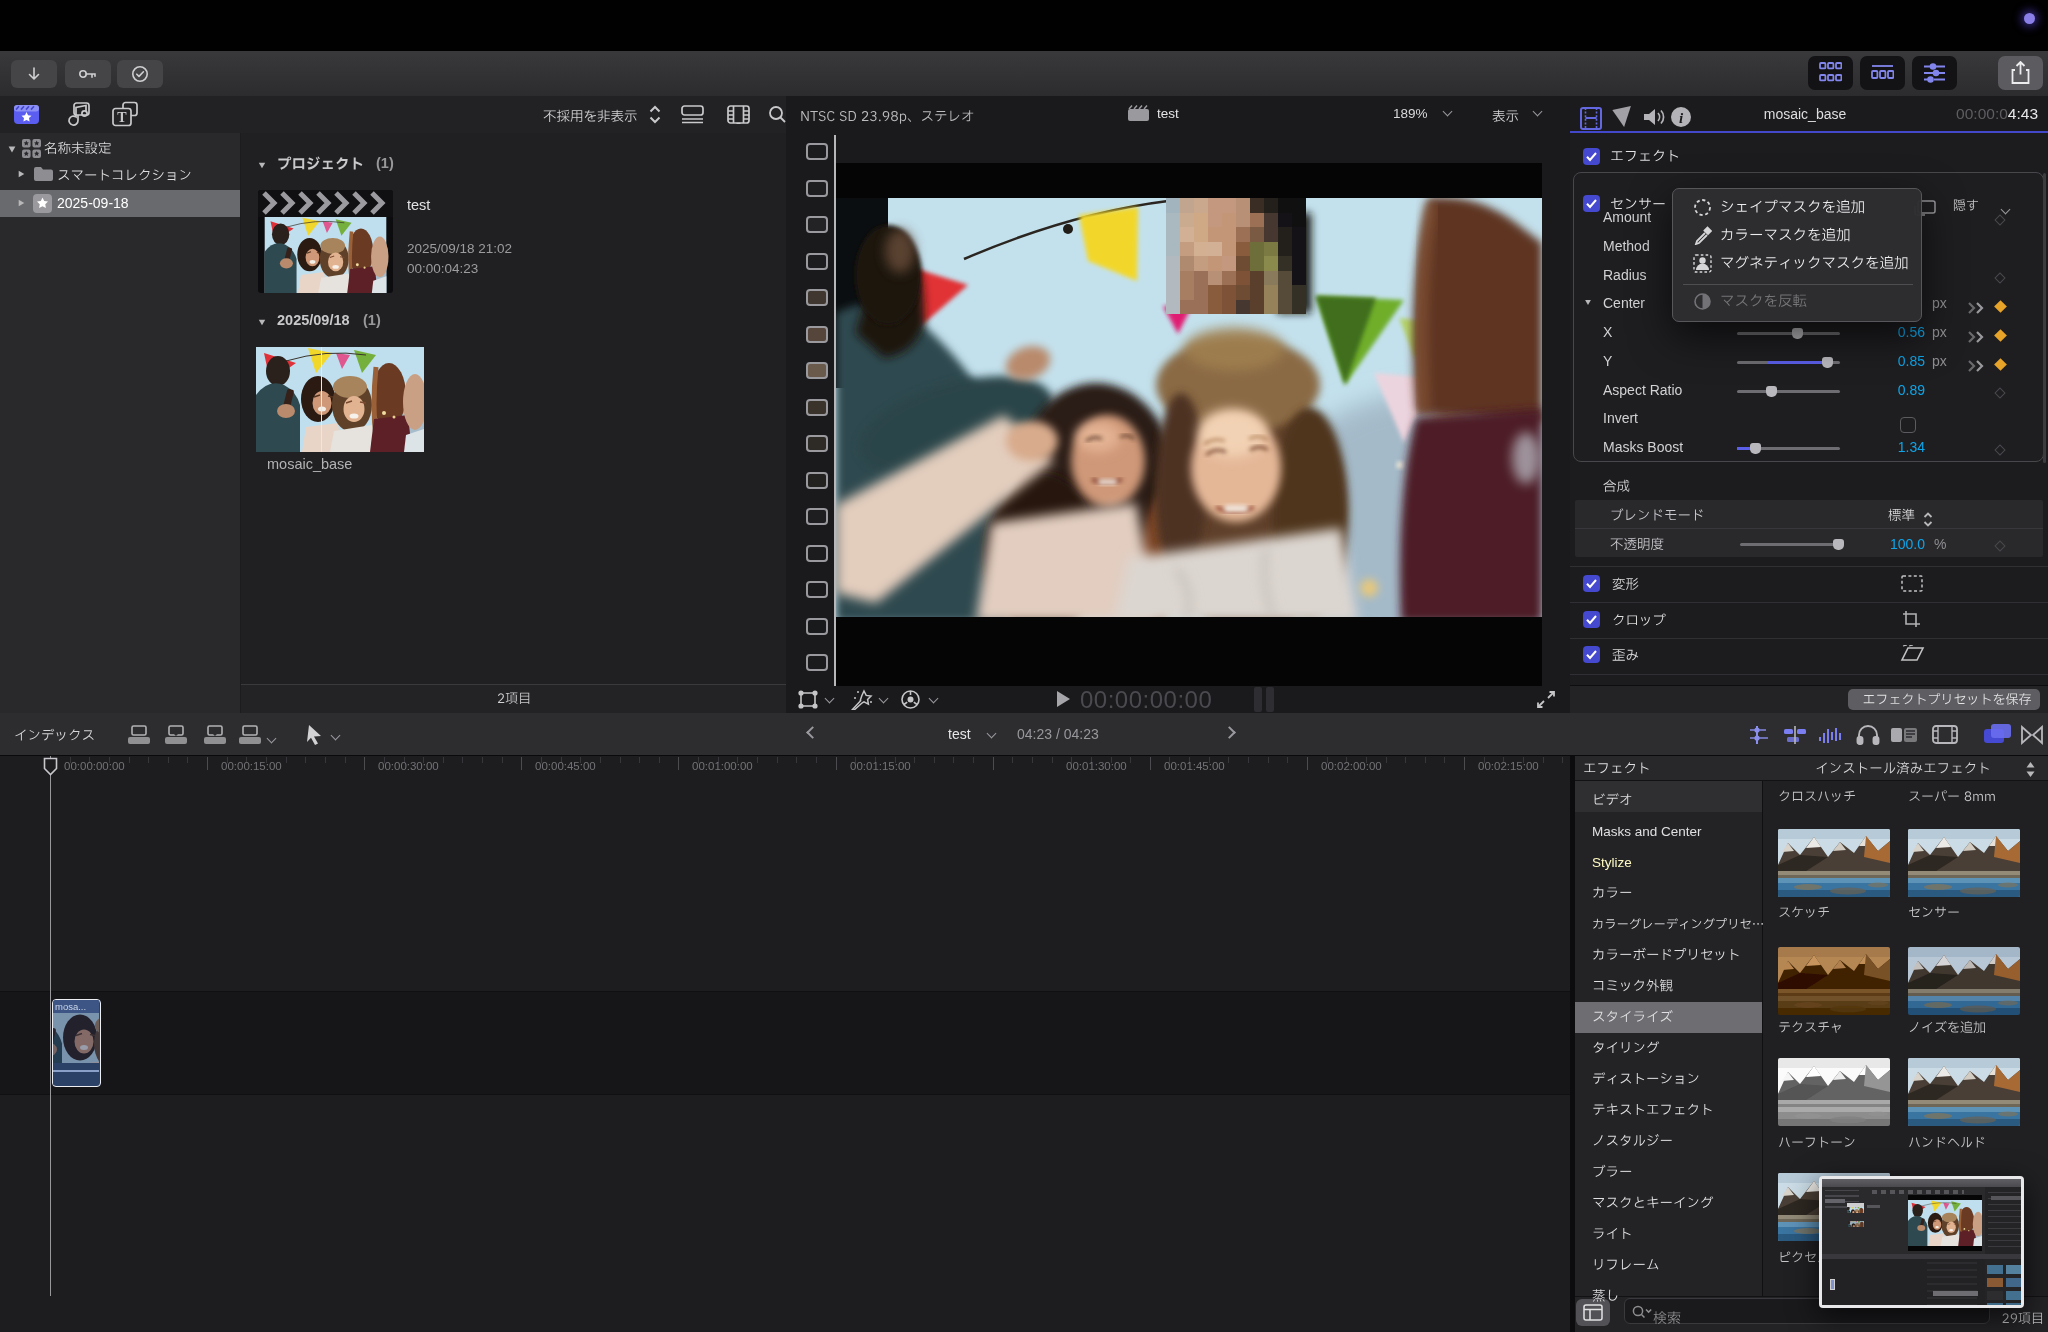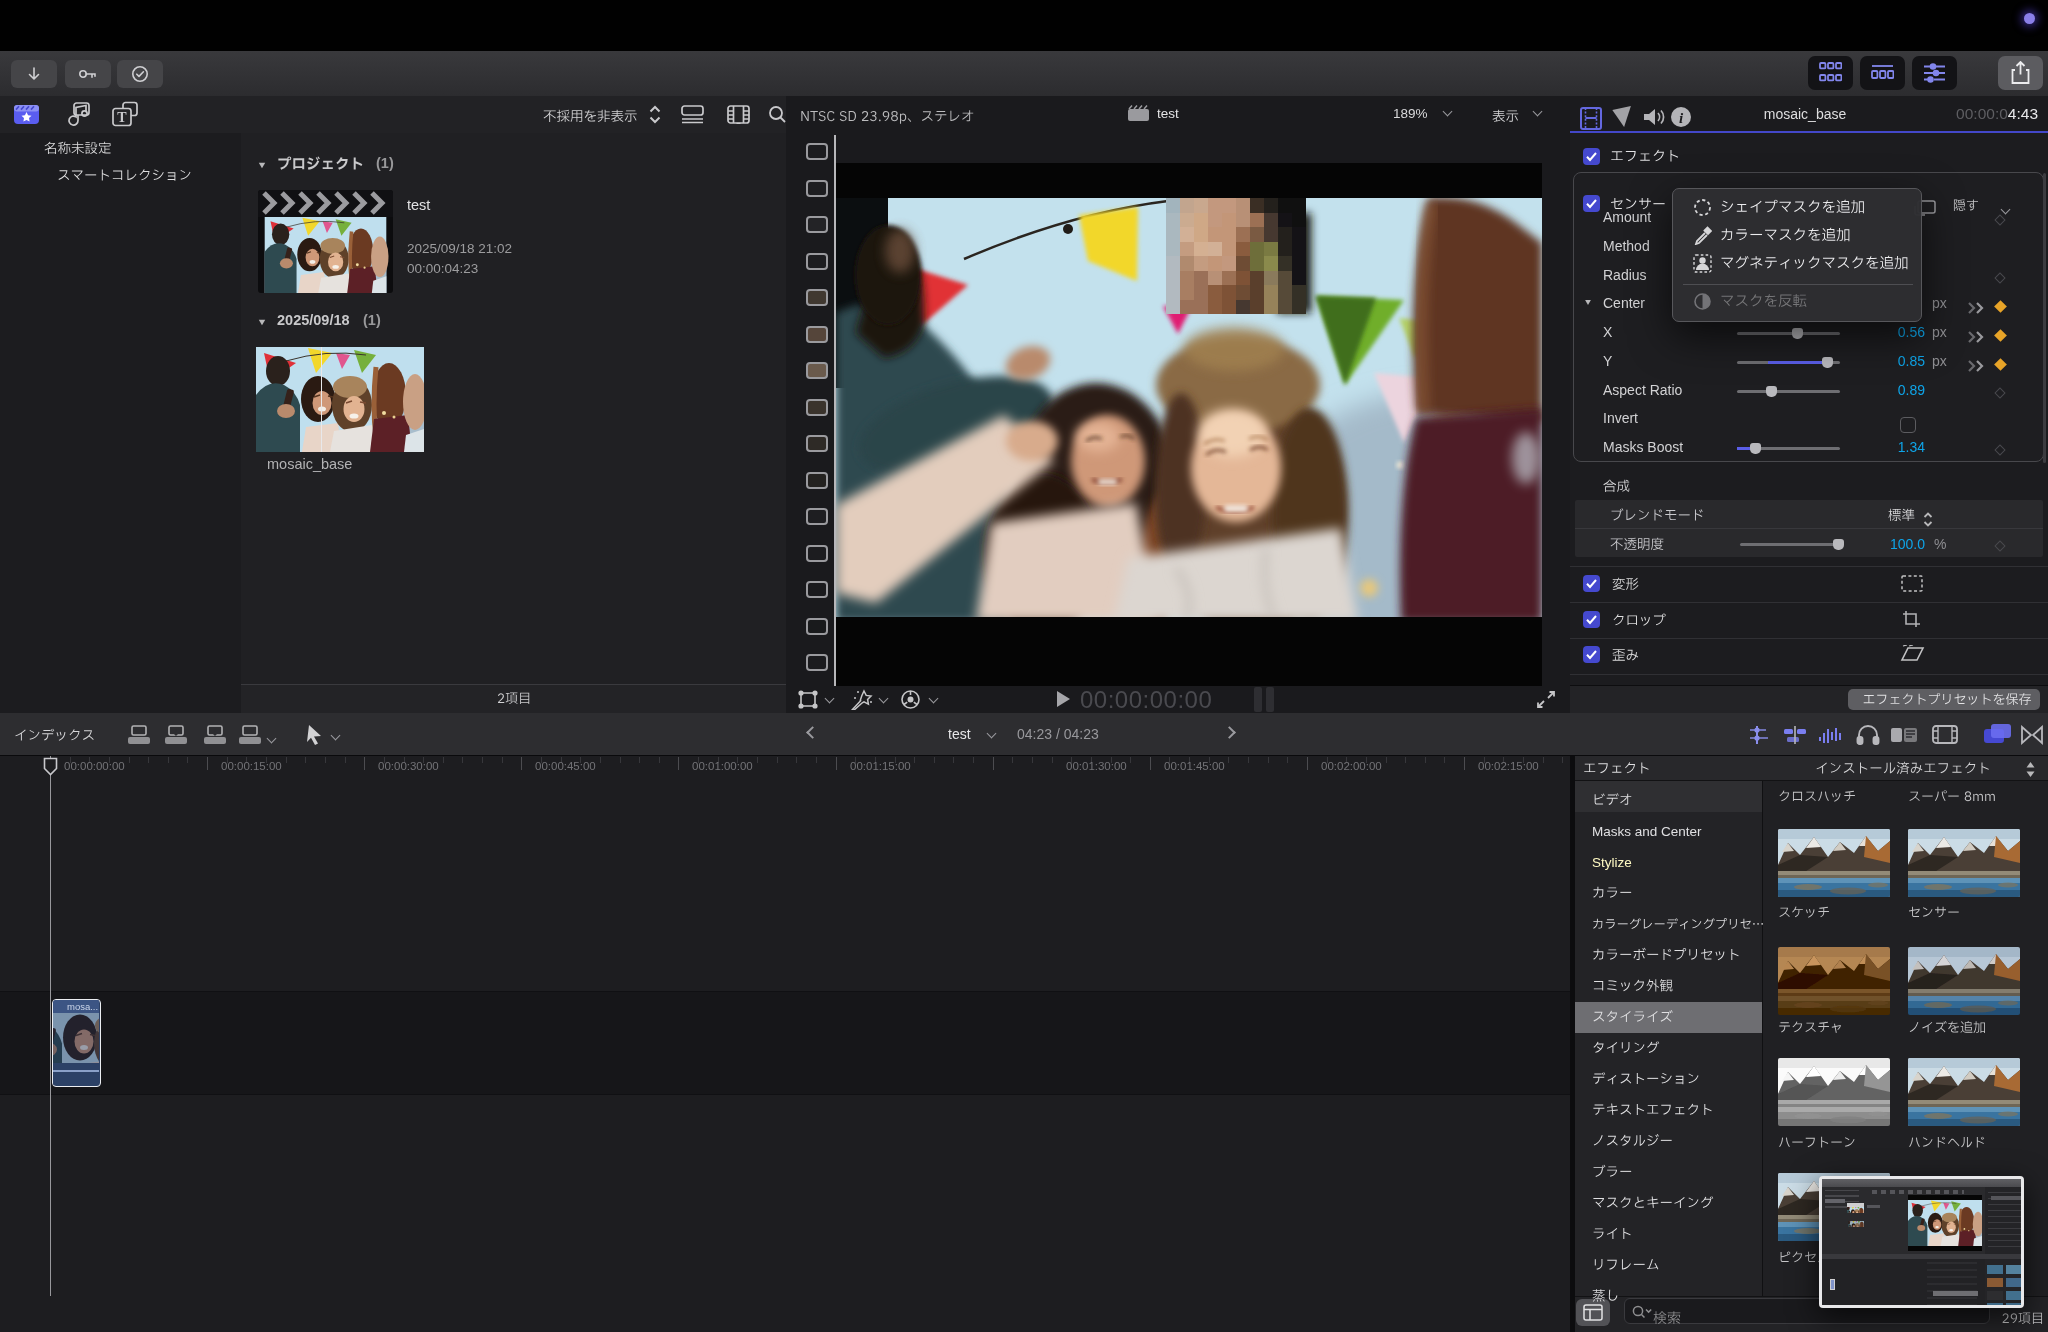--- a/index.html
+++ b/index.html
@@ -245,20 +245,46 @@
         <path d="M16 7a6 6 0 0 1 0 8M19 4.5a9.5 9.5 0 0 1 0 13" stroke="#b4b4b8" stroke-width="1.7" fill="none"></path>
       </svg>
   <svg class="abs" style="left:100px;top:10px" width="24" height="24">
         <circle cx="11" cy="11" r="10" fill="#b4b4b8"></circle>
         <text x="11" y="16.5" text-anchor="middle" font-family="Liberation Serif" font-size="15" font-style="italic" font-weight="bold" fill="#1b1b1e">i</text>
       </svg>
   <div class="abs" style="left:175px;top:10px;width:120px;font-size:14px;color:#dededf;text-align:center">mosaic_base</div>
   <div class="abs" style="right:10px;top:9px;font-size:15.5px;color:#5e5e62">00:00:0<span style="color:#e8e8ea">4:43</span></div>
 </div>
 
+<div class="abs" style="left:0;top:133px;width:240px;height:580px;background:#29292c">
+  <div class="abs tri-d" style="left:8px;top:13px;transform:scale(.85)"></div>
+  <svg class="abs" style="left:22px;top:6px" width="19" height="19">
+        <g fill="#8e8e92">
+          <rect x="0" y="0" width="8.6" height="8.6" rx="2"></rect>
+          <rect x="10.4" y="0" width="8.6" height="8.6" rx="2"></rect>
+          <rect x="0" y="10.4" width="8.6" height="8.6" rx="2"></rect>
+          <rect x="10.4" y="10.4" width="8.6" height="8.6" rx="2"></rect>
+        </g>
+        <g fill="#29292c">
+          <path d="M4.3 1.6l.8 1.6 1.8.3-1.3 1.2.3 1.8-1.6-.9-1.6.9.3-1.8-1.3-1.2 1.8-.3zM14.7 1.6l.8 1.6 1.8.3-1.3 1.2.3 1.8-1.6-.9-1.6.9.3-1.8-1.3-1.2 1.8-.3zM4.3 12l.8 1.6 1.8.3-1.3 1.2.3 1.8-1.6-.9-1.6.9.3-1.8-1.3-1.2 1.8-.3zM14.7 12l.8 1.6 1.8.3-1.3 1.2.3 1.8-1.6-.9-1.6.9.3-1.8-1.3-1.2 1.8-.3z"></path>
+        </g>
+      </svg>
+  <div class="abs tri-r" style="left:18px;top:37px;transform:scale(.8)"></div>
+  <svg class="abs" style="left:33px;top:33px" width="20" height="16">
+        <path fill="#8e8e92" d="M1 3a2 2 0 0 1 2-2h5l2 2.5h8a2 2 0 0 1 2 2V13a2 2 0 0 1-2 2H3a2 2 0 0 1-2-2z"></path>
+      </svg>
+  <div class="abs" style="left:0;top:57px;width:240px;height:27px;background:#696a6e">
+    <div class="abs tri-r" style="left:18px;top:9px;transform:scale(.8)"></div>
+    <svg class="abs" style="left:33px;top:4px" width="19" height="19">
+          <rect x="0" y="0" width="19" height="19" rx="4" fill="#9a9a9e"></rect>
+          <path fill="#fff" d="M9.5 3.5l1.7 3.4 3.8.55-2.75 2.7.65 3.8-3.4-1.8-3.4 1.8.65-3.8-2.75-2.7 3.8-.55z"></path>
+        </svg>
+    <div class="abs" style="left:57px;top:5px;font-size:14px;color:#fff">2025-09-18</div>
+  </div>
+</div>
 
 <div class="abs" style="left:241px;top:133px;width:545px;height:551px;background:#202023">
   <div class="abs tri-d" style="left:17px;top:29px;transform:scale(.8)"></div>
   <div class="abs" style="left:135px;top:22px;font-size:14.5px;font-weight:bold;color:#98989a">(1)</div>
 
   <div class="abs" style="left:17px;top:57px;width:135px;height:103px;background:#0c0c0e;border-radius:3px;overflow:hidden">
     <svg class="abs" style="left:0;top:0" width="135" height="27" viewBox="0 0 135 27">
           <rect width="135" height="27" fill="#101013"></rect>
           <g fill="none" stroke="#9b9b9f" stroke-width="5">
             <path d="M6 3l10 10L6 23M24 3l10 10-10 10M42 3l10 10-10 10M60 3l10 10-10 10M78 3l10 10-10 10M96 3l10 10-10 10M114 3l10 10-10 10"></path>
@@ -737,21 +763,21 @@
       <div class="abs" style="left:1066px;top:4px;font-size:11.5px;color:#737377">00:01:30:00</div>
       <div class="abs" style="left:1164px;top:4px;font-size:11.5px;color:#737377">00:01:45:00</div>
       <div class="abs" style="left:1321px;top:4px;font-size:11.5px;color:#737377">00:02:00:00</div>
       <div class="abs" style="left:1478px;top:4px;font-size:11.5px;color:#737377">00:02:15:00</div>
       <div class="abs" style="left:0;top:235px;width:1570px;height:104px;background:#161619;border-top:1px solid #101013;border-bottom:1px solid #101013"></div>
       <div class="abs" style="left:50px;top:0;width:1px;height:540px;background:#98989c"></div>
       <svg class="abs" style="left:43px;top:1px" width="16" height="19">
         <path d="M1.5 1.5h12v10l-6 6-6-6z" fill="#1d1d20" stroke="#c8c8cc" stroke-width="1.6"></path>
       </svg>
       <div class="abs" style="left:52px;top:243px;width:49px;height:88px;border:1.5px solid #eceef2;border-radius:4px;background:#2c4166;overflow:hidden">
-<div class="abs" style="left:0;top:0;width:46px;height:13px;background:#3c5584;font-size:9.5px;color:#ccd6ea;padding-left:14px;line-height:13px">mosa...</div>
+<div class="abs" style="left:0;top:0;width:46px;height:13px;background:#3c5584;font-size:9.5px;color:#ccd6ea;padding-left:2px;line-height:13px">mosa...</div>
 <div class="abs" style="left:0;top:13px;width:46px;height:50px;overflow:hidden">
           <svg width="80" height="50" viewBox="18 0 80 105" preserveAspectRatio="xMidYMid slice" style="position:absolute;left:-17px">
             <use href="#scene"></use>
           </svg>
           <div class="abs" style="left:0;top:0;width:46px;height:50px;background:rgba(26,42,80,.42)"></div>
         </div>
 <div class="abs" style="left:0;top:63px;width:46px;height:22px;background:#2c4166"></div>
 <div class="abs" style="left:0;top:70px;width:46px;height:1.5px;background:#8aa0c8"></div>
 </div>
     </div>

